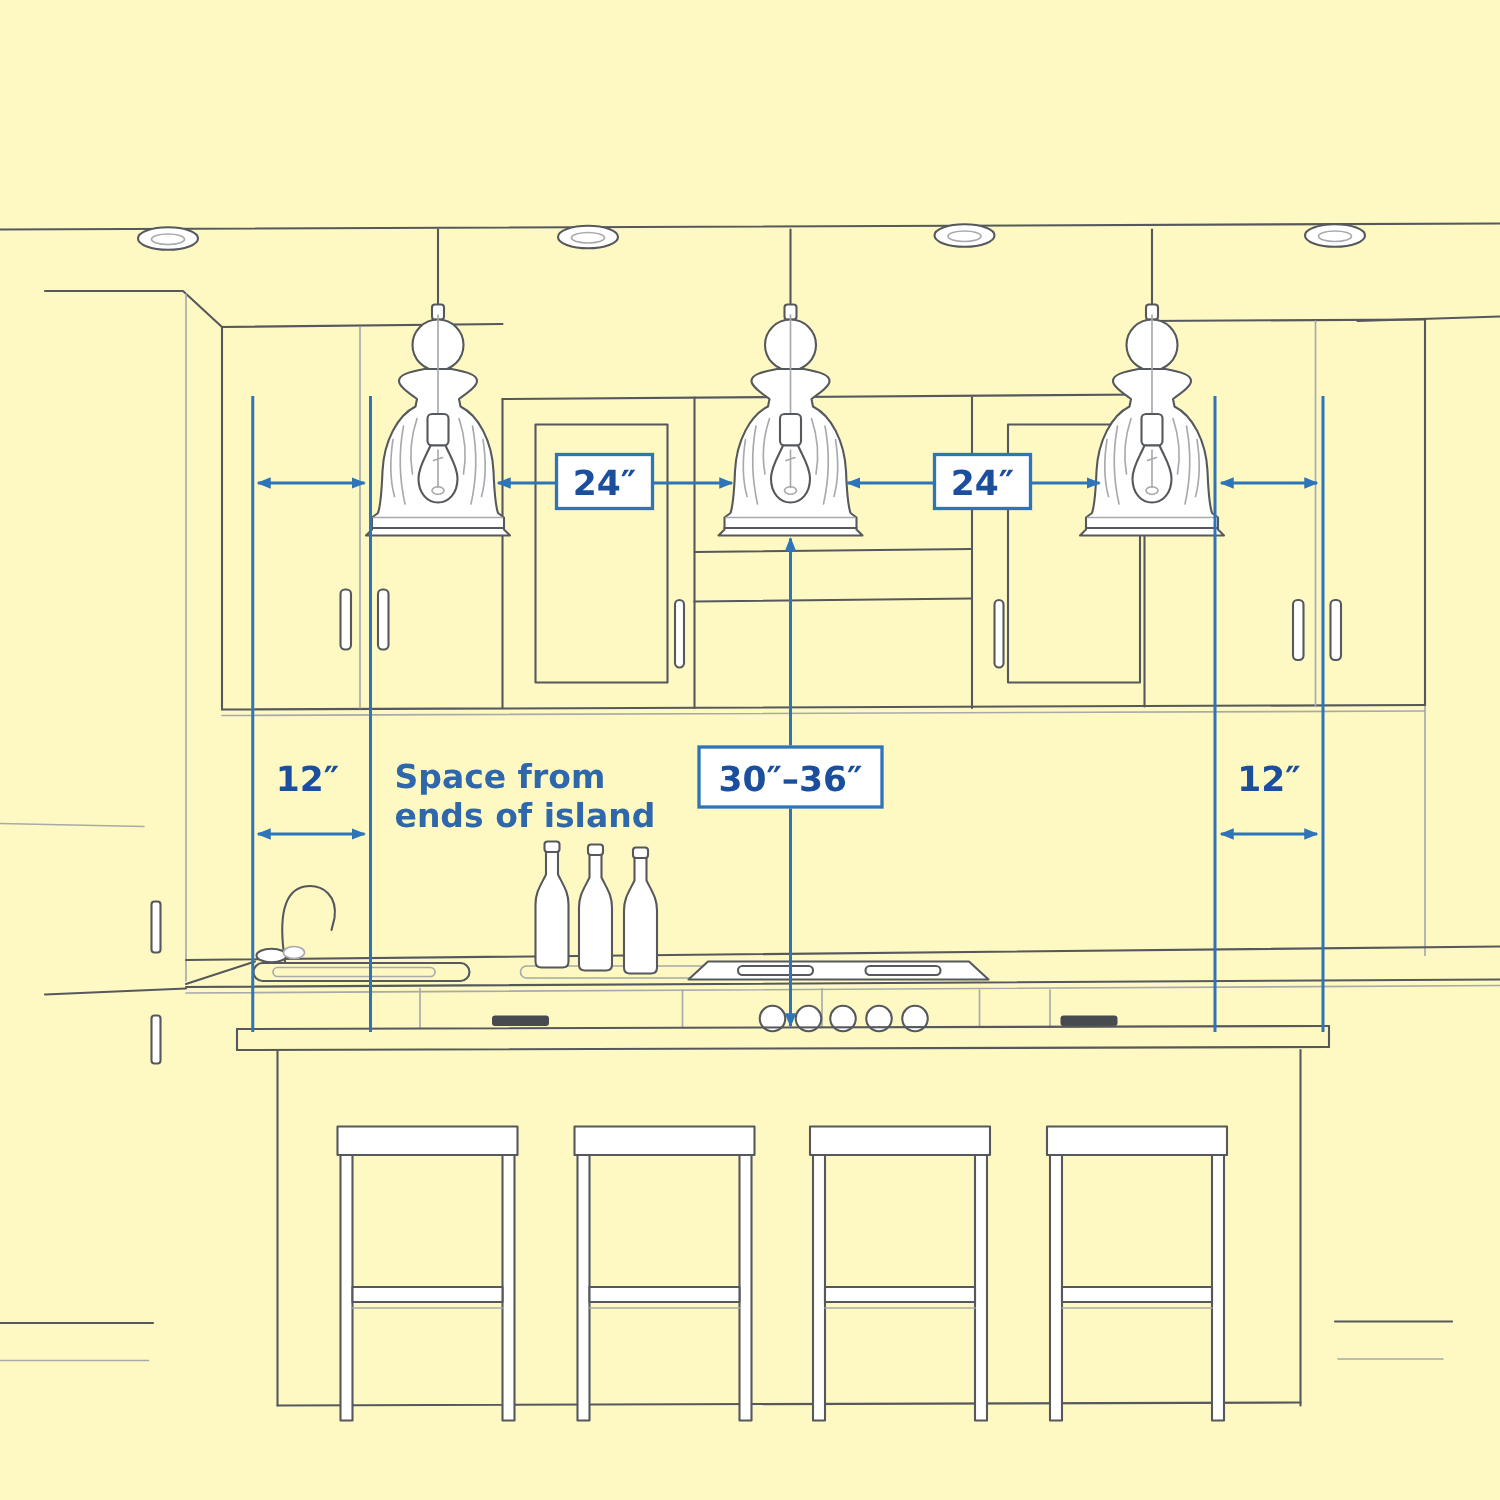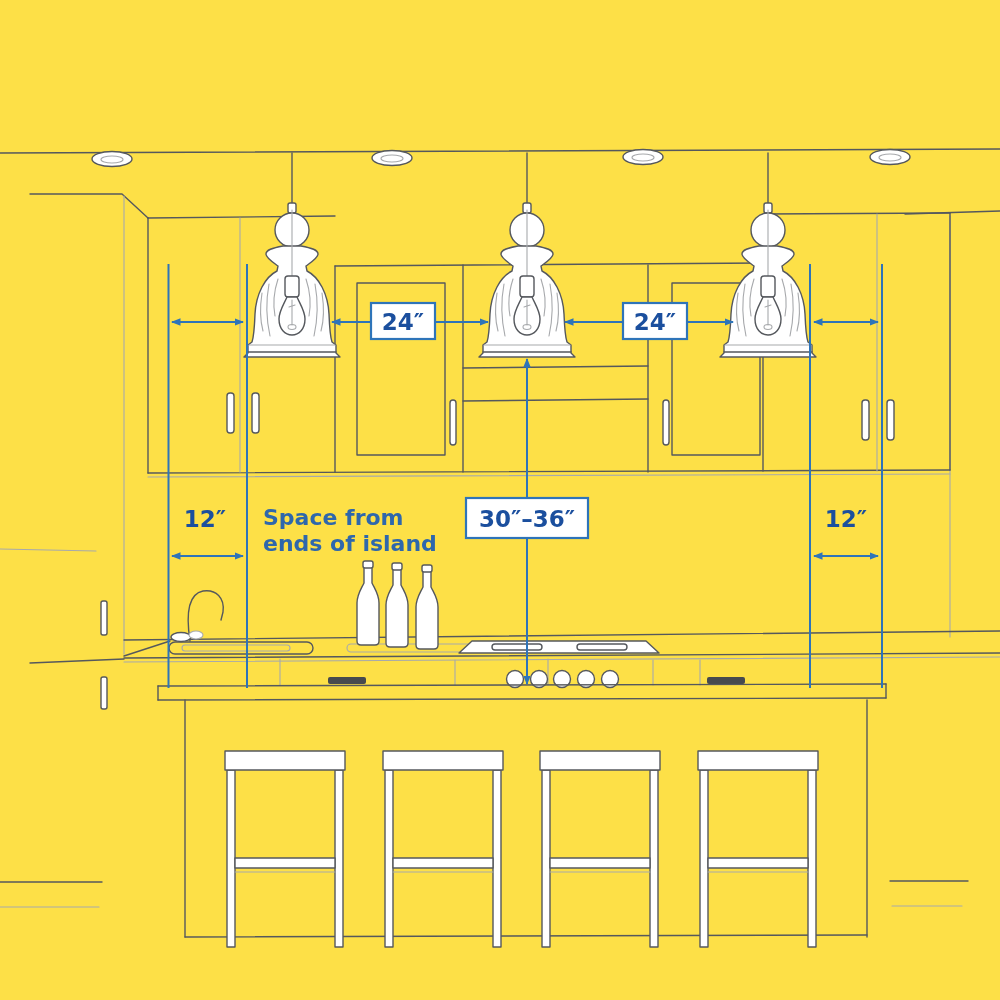--- a/index.html
+++ b/index.html
@@ -1,16 +1,16 @@
 <!DOCTYPE html>
 <html><head>
 <meta charset="utf-8">
 <style>
   html,body{margin:0;padding:0;background:#ffffff;}
-  .stage{width:1000px;height:1000px;position:relative;background:#fde047;overflow:hidden;}
+  .stage{width:1000px;height:1000px;position:relative;background:#fef9c3;overflow:hidden;}
   svg{display:block;}
   
   .ln  {stroke:#55585d;stroke-width:1.4;fill:none;stroke-linecap:round;stroke-linejoin:round;}
   .lnl {stroke:#a7a9ac;stroke-width:1.1;fill:none;stroke-linecap:round;}
   .sh  {stroke:#55585d;stroke-width:1.4;fill:#ffffff;stroke-linejoin:round;}
   .shl {stroke:#a7a9ac;stroke-width:1.1;fill:#ffffff;}
   .dk  {fill:#474a4e;stroke:none;}
   
   .blue   {stroke:#2E74B9;stroke-width:2;fill:none;}
   .bluebox{stroke:#2E74B9;stroke-width:2.2;fill:#ffffff;}

